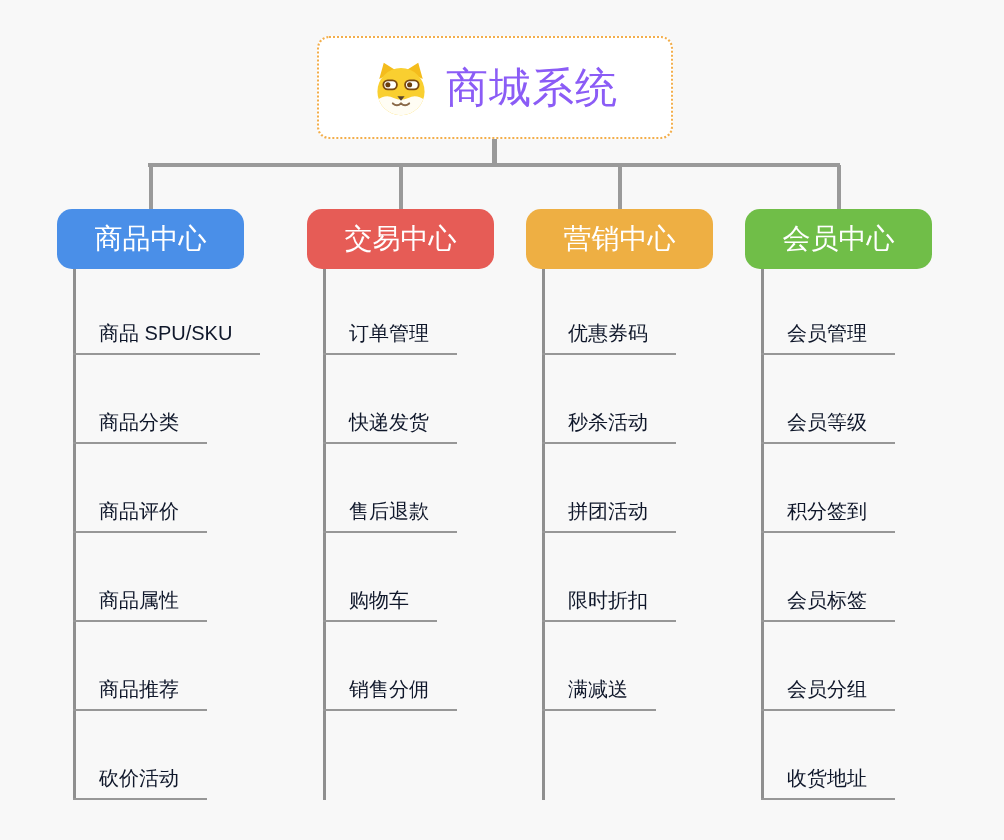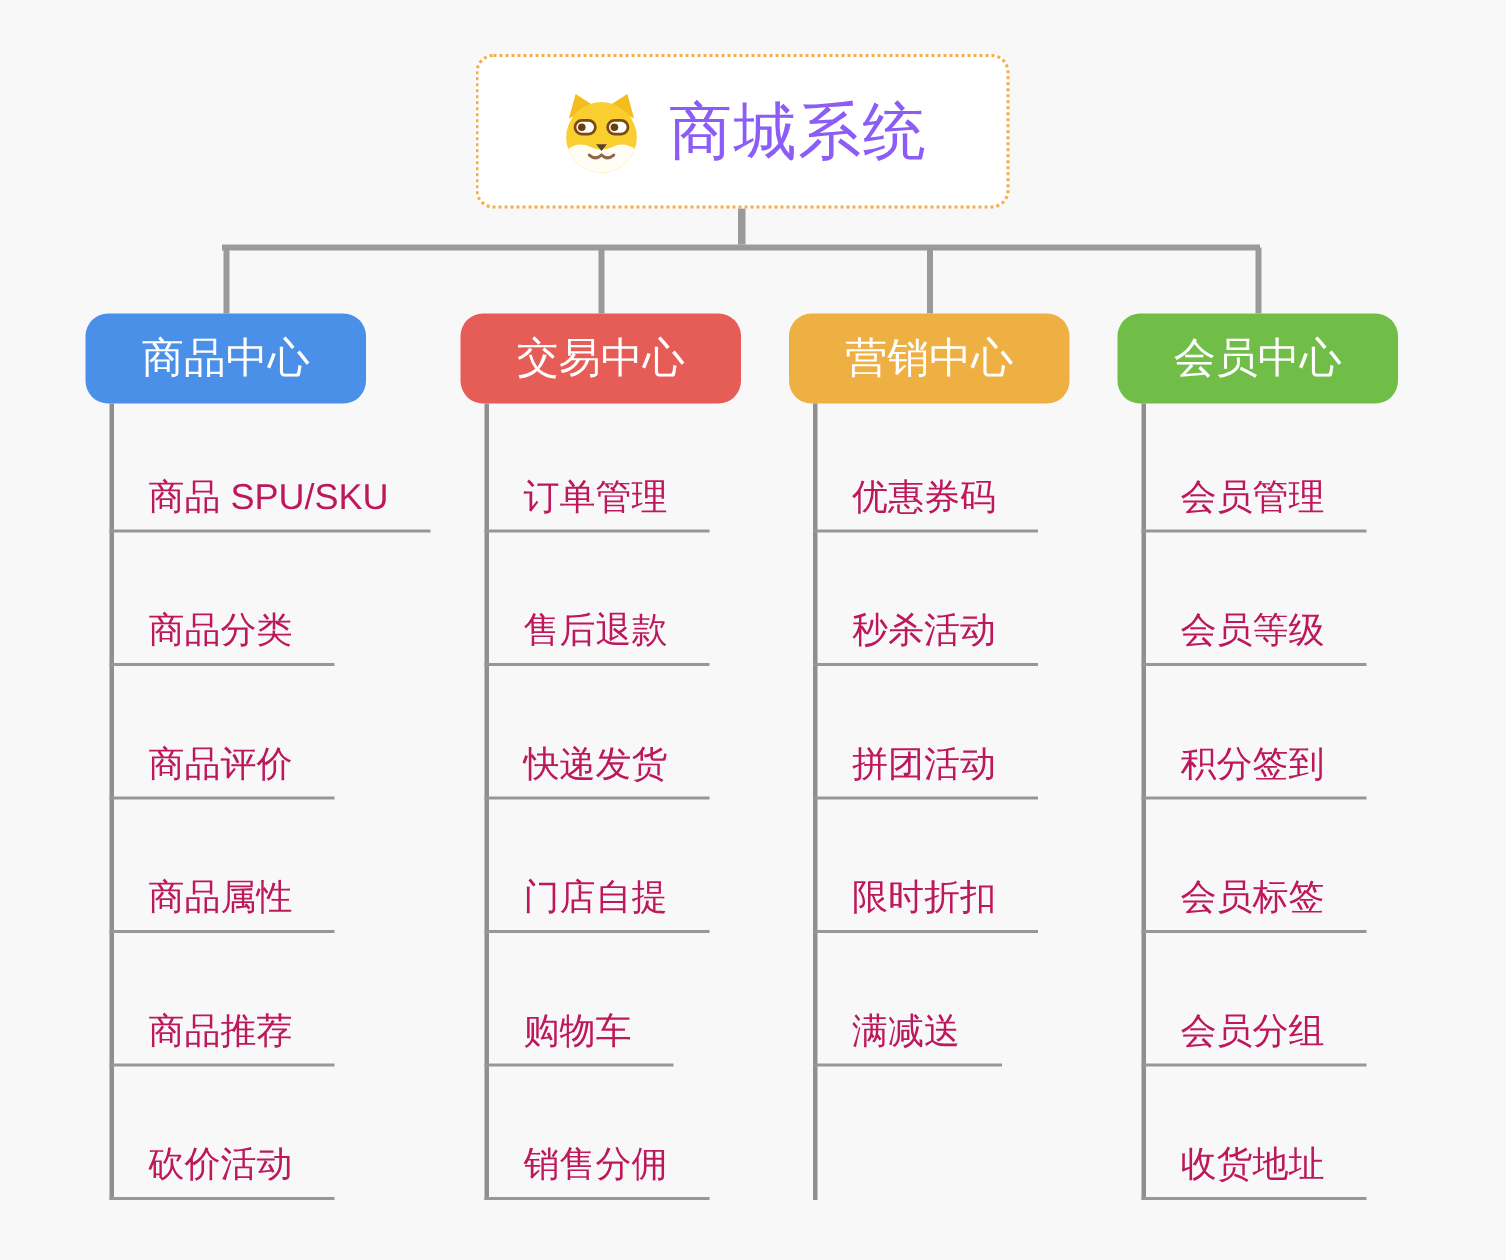--- a/index.html
+++ b/index.html
@@ -69,22 +69,22 @@
     top: 266px;
   }
   .leaf-item {
     box-sizing: border-box;
     height: 89px;
     width: fit-content;
     display: flex;
     align-items: flex-end;
     padding: 0 28px 6px 26px;
     border-bottom: 2px solid #979797;
-    font-size: 24px;
-    color: #be185d;
+    font-size: 20px;
+    color: #0f172a;
     white-space: nowrap;
     cursor: pointer;
   }
 </style>
 </head>
 <body>
 
 <div class="canvas">
 
   <div class="conn" style="left:492px; top:139px; width:5px; height:24px;"></div>
@@ -125,23 +125,22 @@
         <div class="leaf-item">商品评价</div>
         <div class="leaf-item">商品属性</div>
         <div class="leaf-item">商品推荐</div>
         <div class="leaf-item">砍价活动</div>
       </div>
       <div class="conn" style="left: 399px; top: 165px; width: 4px; height: 44px;"></div>
       <div class="branch-box" style="left: 307px; background: rgb(230, 92, 86);">交易中心</div>
       <div class="col-line" style="left: 323px;"></div>
       <div class="col-items" style="left: 323px; text-align: right;">
         <div class="leaf-item">订单管理</div>
+        <div class="leaf-item">快递发货</div>
         <div class="leaf-item">售后退款</div>
-        <div class="leaf-item">快递发货</div>
-        <div class="leaf-item">门店自提</div>
         <div class="leaf-item">购物车</div>
         <div class="leaf-item">销售分佣</div>
       </div>
       <div class="conn" style="left: 618px; top: 165px; width: 4px; height: 44px;"></div>
       <div class="branch-box" style="left: 526px; background: rgb(238, 175, 67);">营销中心</div>
       <div class="col-line" style="left: 542px;"></div>
       <div class="col-items" style="left: 542px;">
         <div class="leaf-item">优惠券码</div>
         <div class="leaf-item">秒杀活动</div>
         <div class="leaf-item">拼团活动</div>

